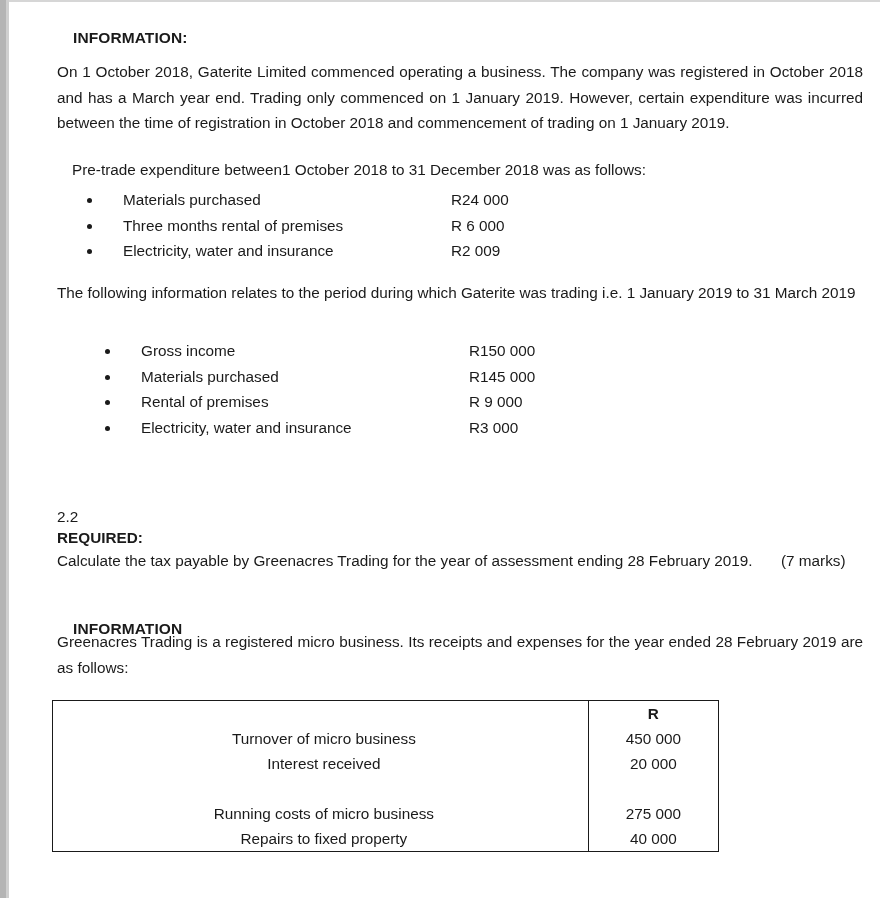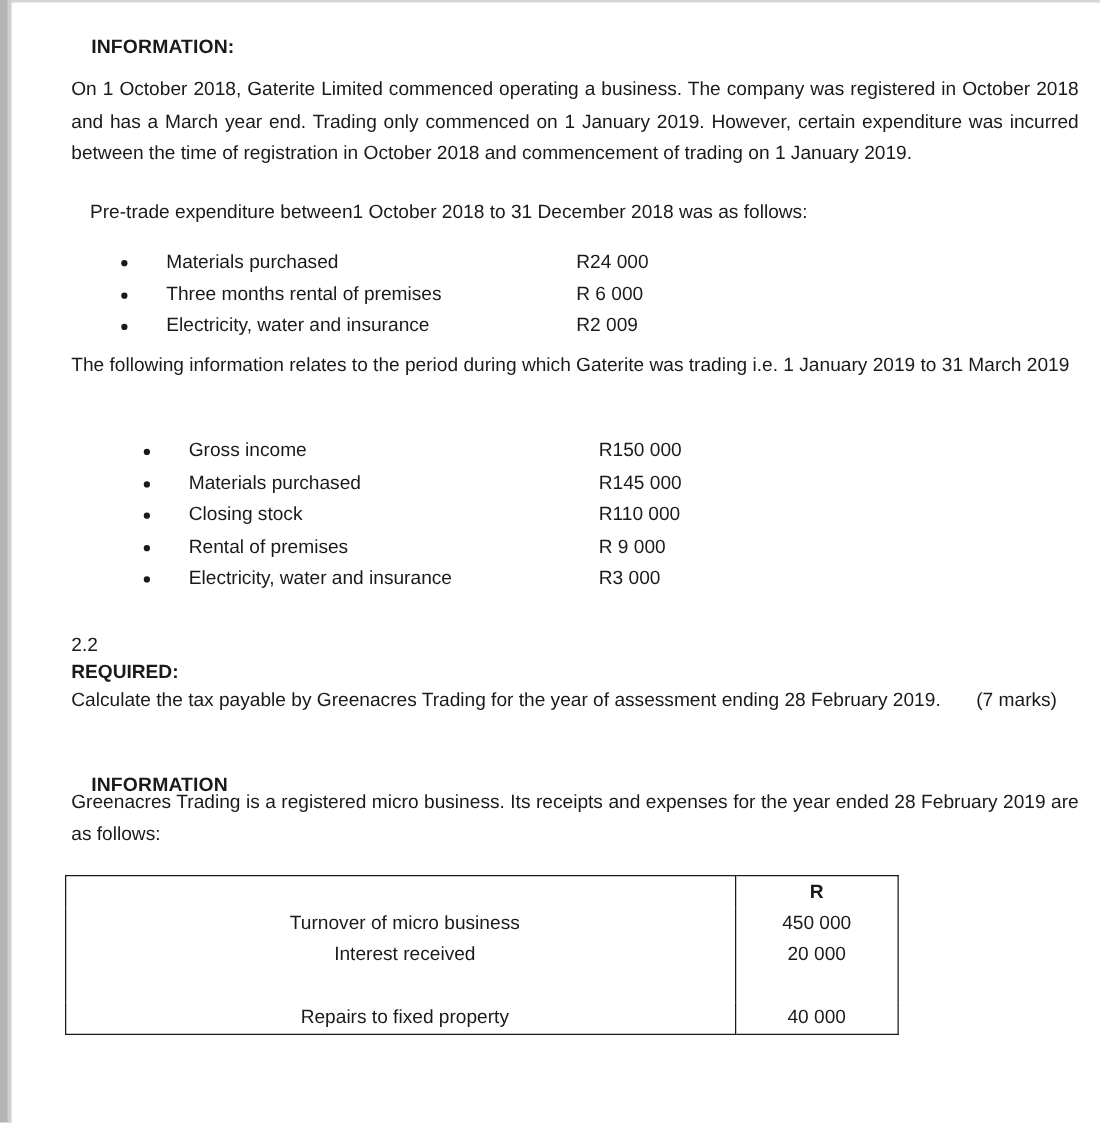--- a/index.html
+++ b/index.html
@@ -85,21 +85,21 @@
     position: absolute;
     left: 15px;
     top: 157px;
     font-size: 15.3px;
     line-height: 25px;
     white-space: nowrap;
   }
 
   ul.bullets {
     list-style: none;
-    margin: 16px;
+    margin: 6px;
     padding: 0;
   }
   ul.bullets li {
     position: relative;
     font-size: 15.3px;
     line-height: 25.5px;
     height: 25.5px;
     padding-left: 60px;
   }
   ul.bullets li .bullet-dot {
@@ -269,25 +269,20 @@
         <span class="bullet-label">Gross income</span>
         <span class="bullet-amount">R150 000</span>
       </li>
       <li>
         <span class="bullet-dot"></span>
         <span class="bullet-label">Materials purchased</span>
         <span class="bullet-amount">R145 000</span>
       </li>
       <li>
         <span class="bullet-dot"></span>
-        <span class="bullet-label">Closing stock</span>
-        <span class="bullet-amount">R110 000</span>
-      </li>
-      <li>
-        <span class="bullet-dot"></span>
         <span class="bullet-label">Rental of premises</span>
         <span class="bullet-amount">R 9 000</span>
       </li>
       <li>
         <span class="bullet-dot"></span>
         <span class="bullet-label">Electricity, water and insurance</span>
         <span class="bullet-amount">R3 000</span>
       </li>
     </ul>
 
@@ -315,20 +310,24 @@
         </tr>
         <tr>
           <td class="label-cell">Interest received</td>
           <td class="amount-cell">20 000</td>
         </tr>
         <tr class="spacer-row">
           <td class="label-cell"></td>
           <td class="amount-cell"></td>
         </tr>
         <tr>
+          <td class="label-cell">Running costs of micro business</td>
+          <td class="amount-cell">275 000</td>
+        </tr>
+        <tr>
           <td class="label-cell">Repairs to fixed property</td>
           <td class="amount-cell">40 000</td>
         </tr>
       </tbody>
     </table>
 
   </div>
 </div>
 
 </body></html>

